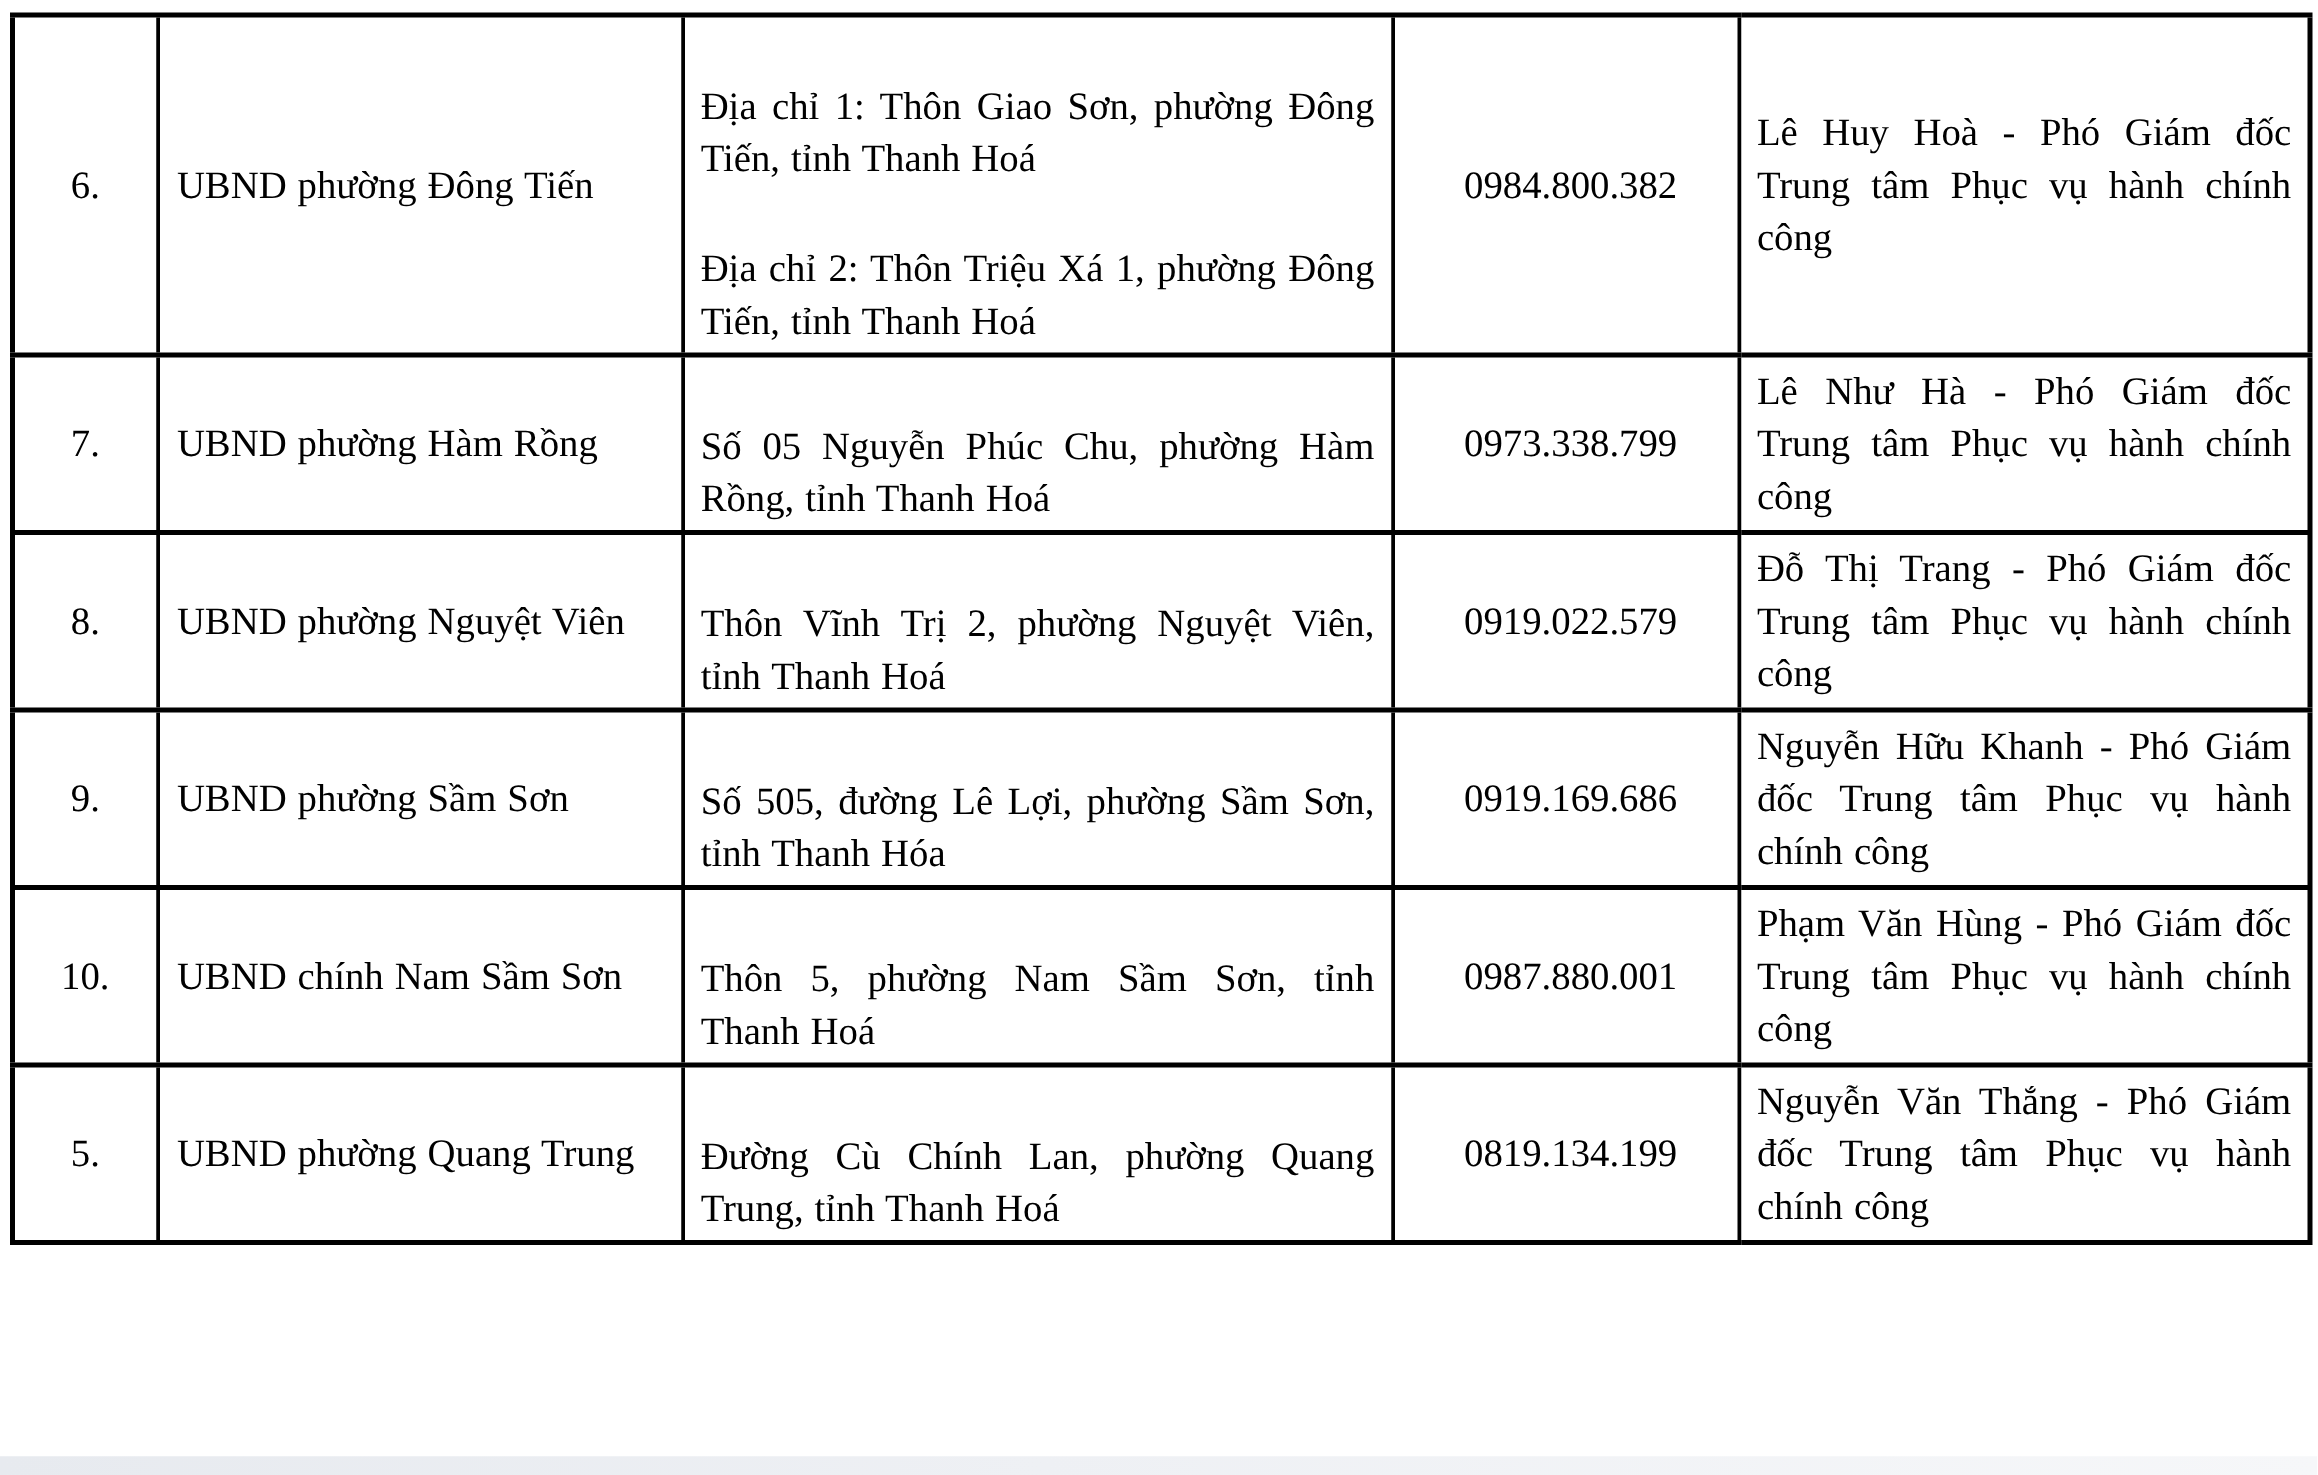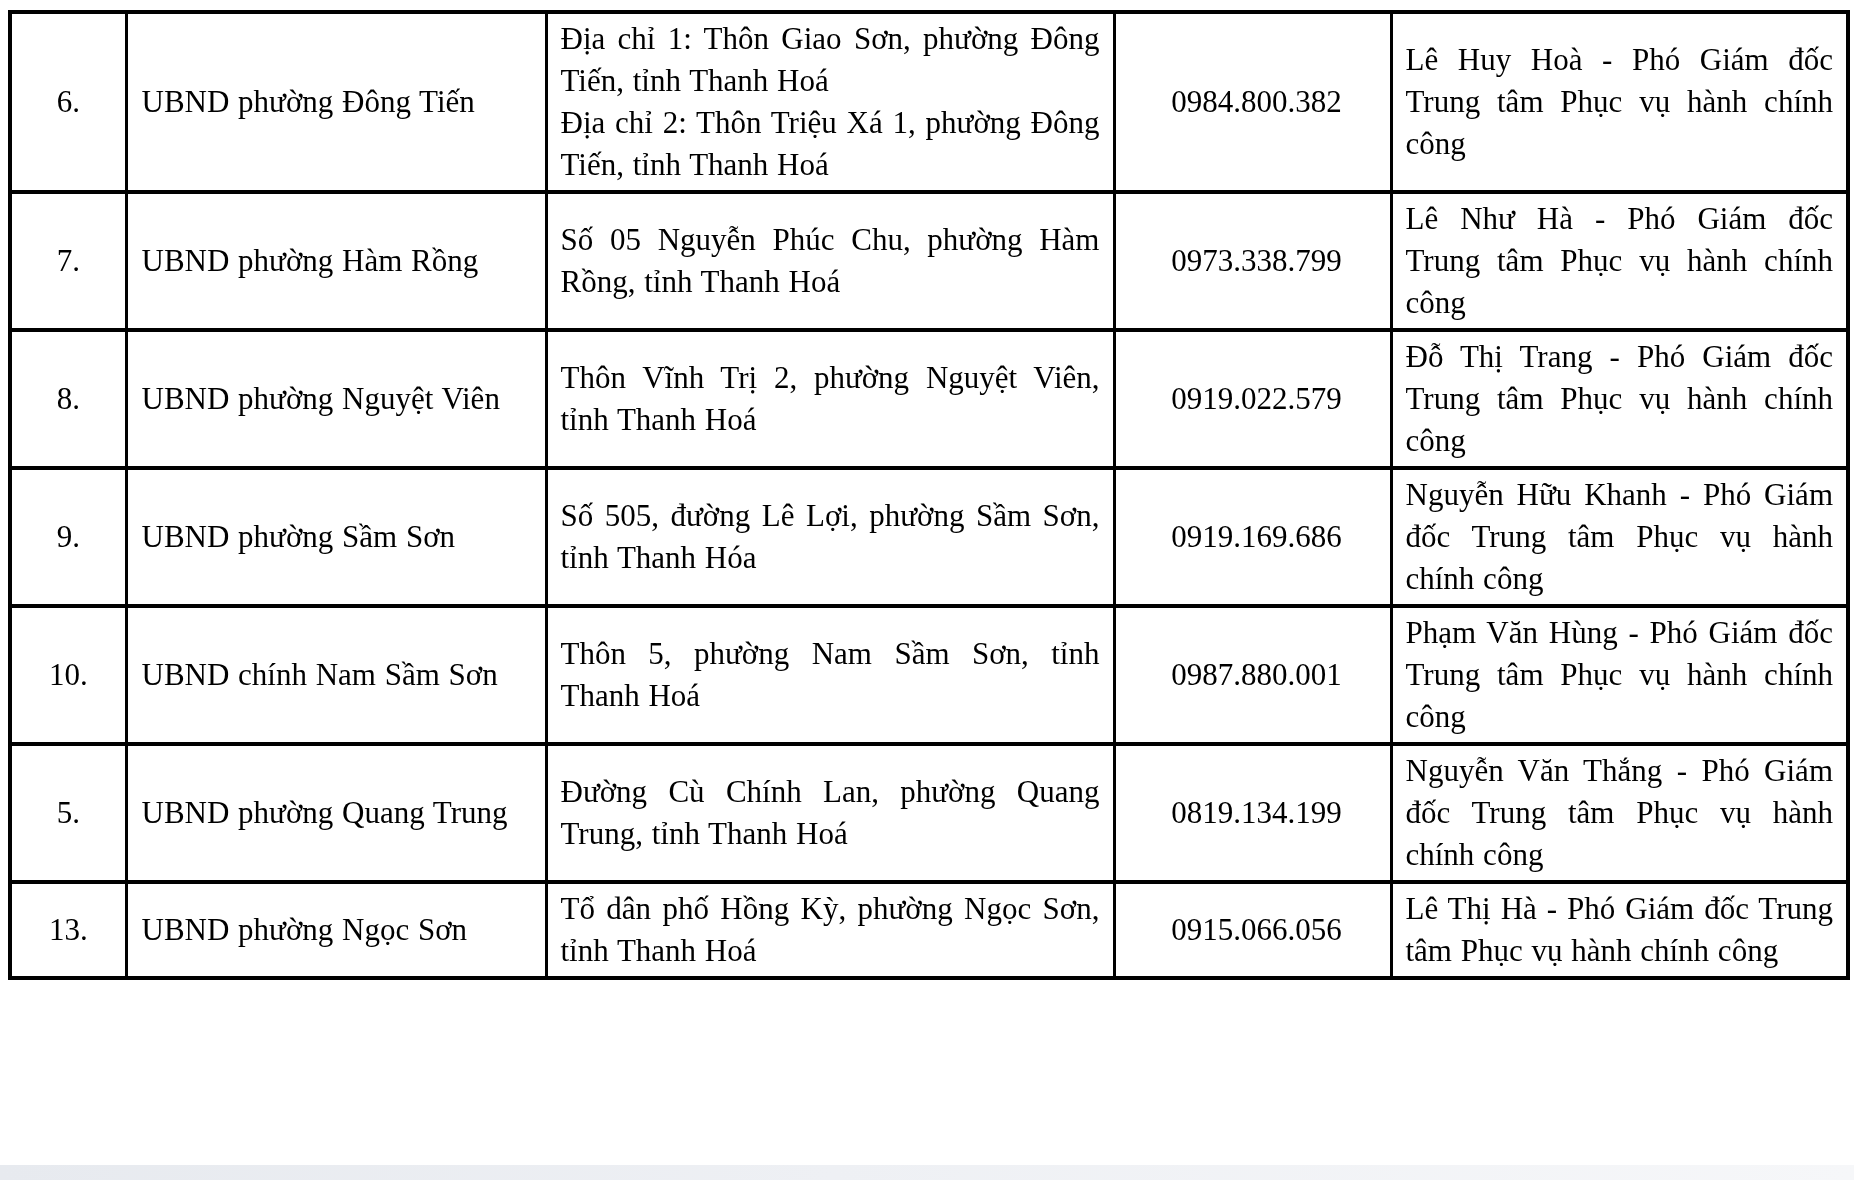--- a/index.html
+++ b/index.html
@@ -48,20 +48,21 @@
     text-align: left;
     padding-left: 14px;
   }
   td.c-addr {
     padding-left: 13px;
     padding-right: 13px;
   }
   .addr-line {
     text-align: justify;
     text-align-last: left;
+    margin-top: 46px;
   }
   td.c-phone {
     text-align: center;
     padding-left: 20px;
   }
   td.c-contact {
     text-align: justify;
     text-align-last: left;
     padding-left: 13px;
     padding-right: 13px;
@@ -136,25 +137,16 @@
         </tr>
         <tr>
           <td class="c-no">5.</td>
           <td class="c-name">UBND phường Quang Trung</td>
           <td class="c-addr">
             <div class="addr-line">Đường Cù Chính Lan, phường Quang Trung, tỉnh Thanh Hoá</div>
           </td>
           <td class="c-phone">0819.134.199</td>
           <td class="c-contact">Nguyễn Văn Thắng - Phó Giám đốc Trung tâm Phục vụ hành chính công</td>
         </tr>
-        <tr>
-          <td class="c-no">13.</td>
-          <td class="c-name">UBND phường Ngọc Sơn</td>
-          <td class="c-addr">
-            <div class="addr-line">Tổ dân phố Hồng Kỳ, phường Ngọc Sơn, tỉnh Thanh Hoá</div>
-          </td>
-          <td class="c-phone">0915.066.056</td>
-          <td class="c-contact">Lê Thị Hà - Phó Giám đốc Trung tâm Phục vụ hành chính công</td>
-        </tr>
       </tbody>
   </table>
   <div class="bottom-strip"></div>
 </div>
 
 </body></html>

